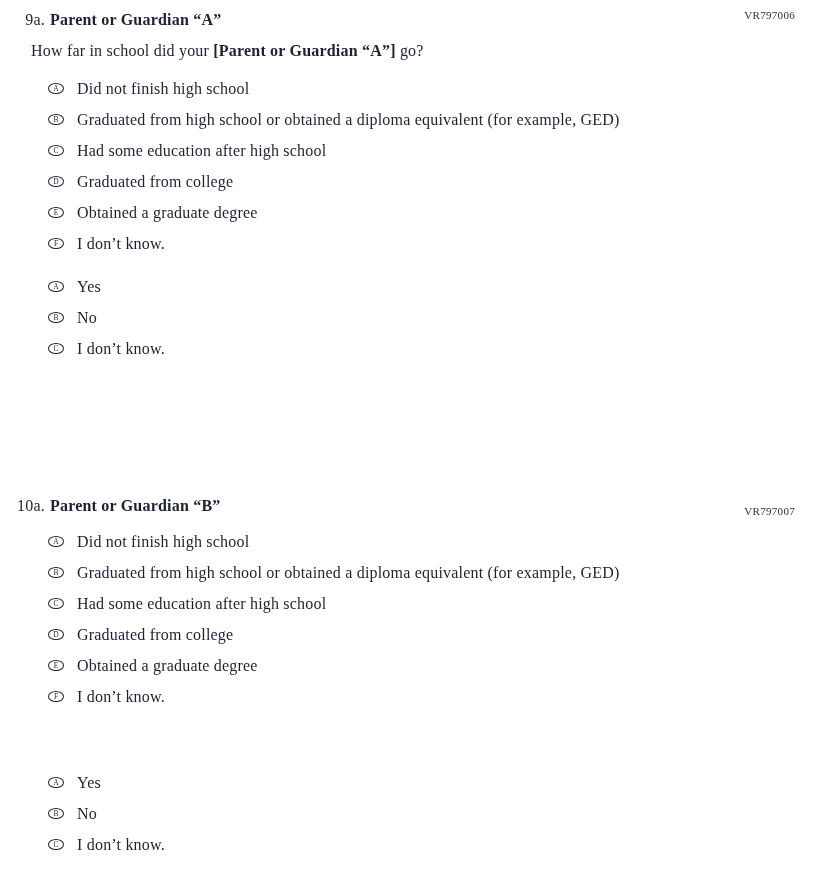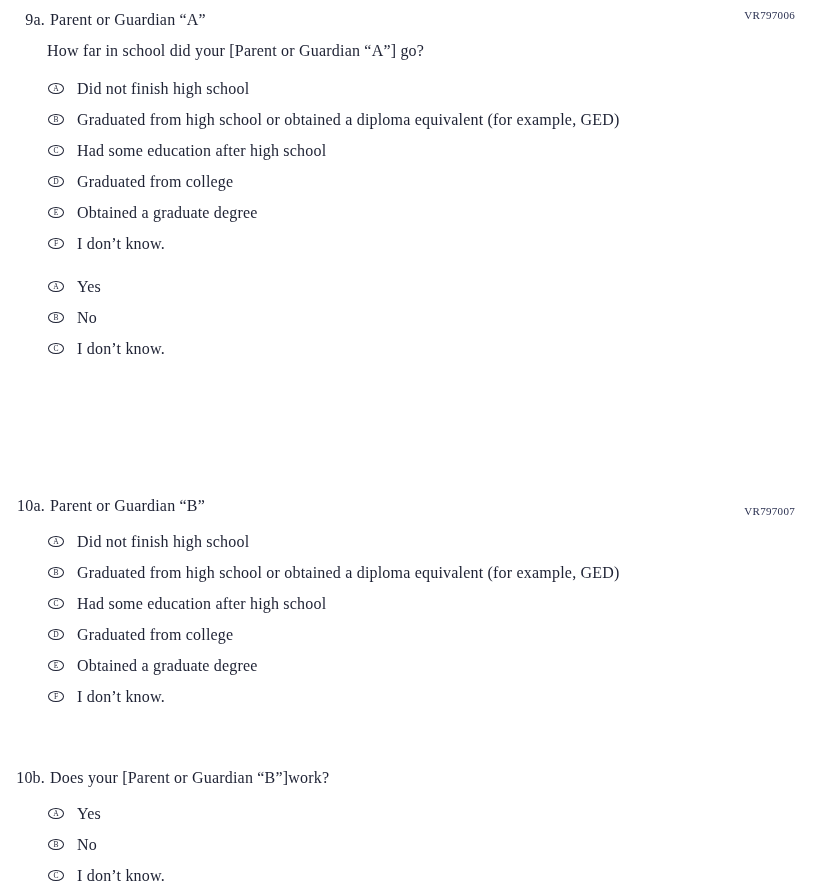--- a/index.html
+++ b/index.html
@@ -30,23 +30,23 @@
   }
   .q-number {
     position: absolute;
     left: 0;
     top: 0;
     width: 45px;
     text-align: right;
     font-weight: normal;
     line-height: 22px;
   }
-  .bold { font-weight: normal; }
+  .bold { font-weight: bold; }
   .q-prompt {
-    padding-left: 47px;
+    padding-left: 31px;
     line-height: 22px;
     height: 33px;
   }
   .option {
     padding-left: 48px;
     height: 31px;
     display: flex;
     align-items: center;
   }
   .bubble {
@@ -189,23 +189,20 @@
   </div>
   <div class="option">
     <span class="bubble">
         <span class="bubble-letter">F</span>
       </span>
     <span class="option-label">I don’t know.</span>
   </div>
 </div>
 
 <div class="question-block" style="top:767px">
-  <div class="q-header">
-    <span class="q-number">10b.</span><span>Does your </span><span class="bold">[Parent or Guardian “B”]</span><span>work?</span>
-  </div>
 
   <div class="option">
     <span class="bubble">
         <span class="bubble-letter">A</span>
       </span>
     <span class="option-label">Yes</span>
   </div>
   <div class="option">
     <span class="bubble">
         <span class="bubble-letter">B</span>

